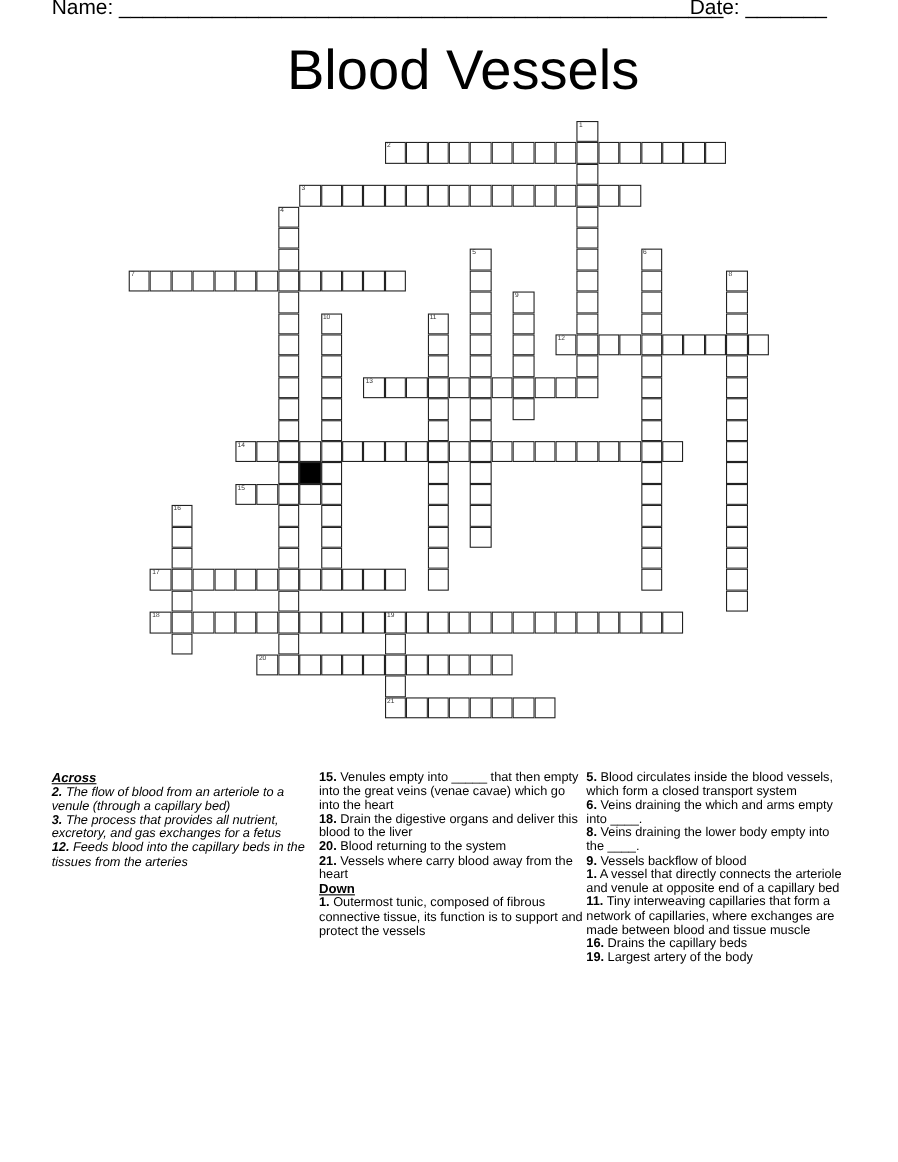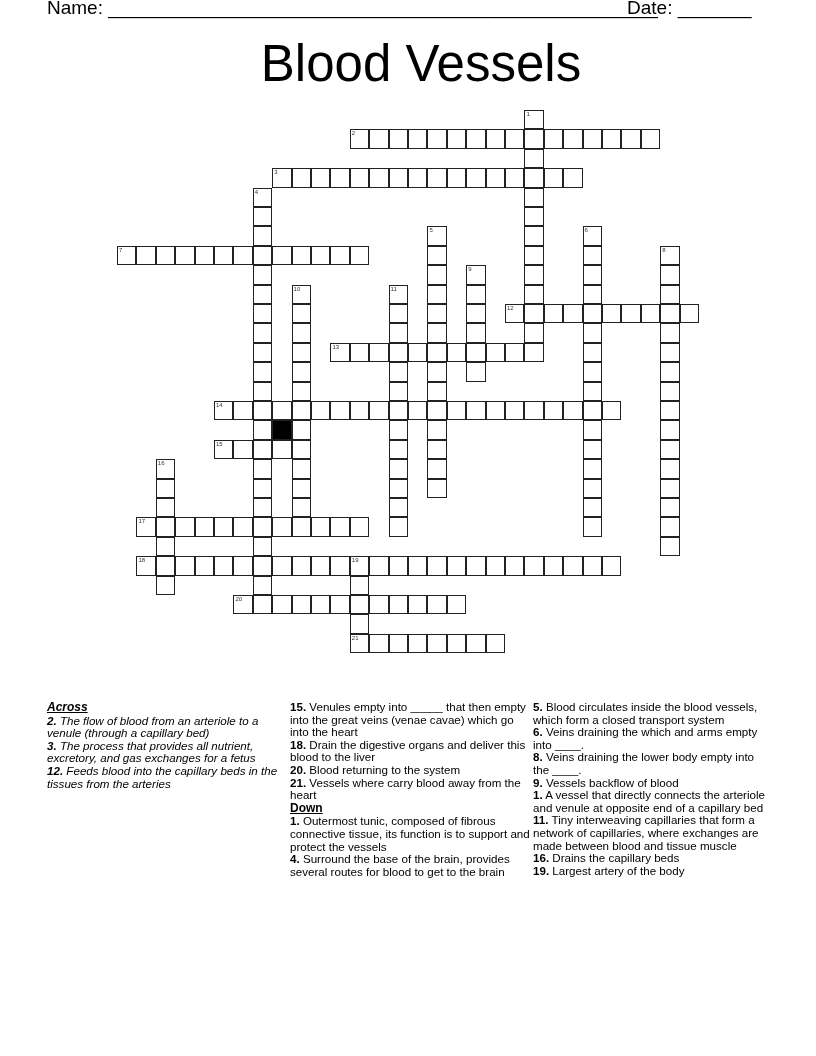--- a/index.html
+++ b/index.html
@@ -331,21 +331,20 @@
   <div class="clue"><b>12.</b><span> Feeds blood into the capillary beds in the tissues from the arteries</span></div>
 </div>
 
 <div class="clues col2">
   <div class="clue"><b>15.</b><span> Venules empty into _____ that then empty into the great veins (venae cavae) which go into the heart</span></div>
   <div class="clue"><b>18.</b><span> Drain the digestive organs and deliver this blood to the liver</span></div>
   <div class="clue"><b>20.</b><span> Blood returning to the system</span></div>
   <div class="clue"><b>21.</b><span> Vessels where carry blood away from the heart</span></div>
   <div class="sec">Down</div>
   <div class="clue"><b>1.</b><span> Outermost tunic, composed of fibrous connective tissue, its function is to support and protect the vessels</span></div>
-  <div class="clue"><b>4.</b><span> Surround the base of the brain, provides several routes for blood to get to the brain</span></div>
 </div>
 
 <div class="clues col3">
   <div class="clue"><b>5.</b><span> Blood circulates inside the blood vessels, which form a closed transport system</span></div>
   <div class="clue"><b>6.</b><span> Veins draining the which and arms empty into ____.</span></div>
   <div class="clue"><b>8.</b><span> Veins draining the lower body empty into the ____.</span></div>
   <div class="clue"><b>9.</b><span> Vessels backflow of blood</span></div>
   <div class="clue"><b>1.</b><span> A vessel that directly connects the arteriole and venule at opposite end of a capillary bed</span></div>
   <div class="clue"><b>11.</b><span> Tiny interweaving capillaries that form a network of capillaries, where exchanges are made between blood and tissue muscle</span></div>
   <div class="clue"><b>16.</b><span> Drains the capillary beds</span></div>

